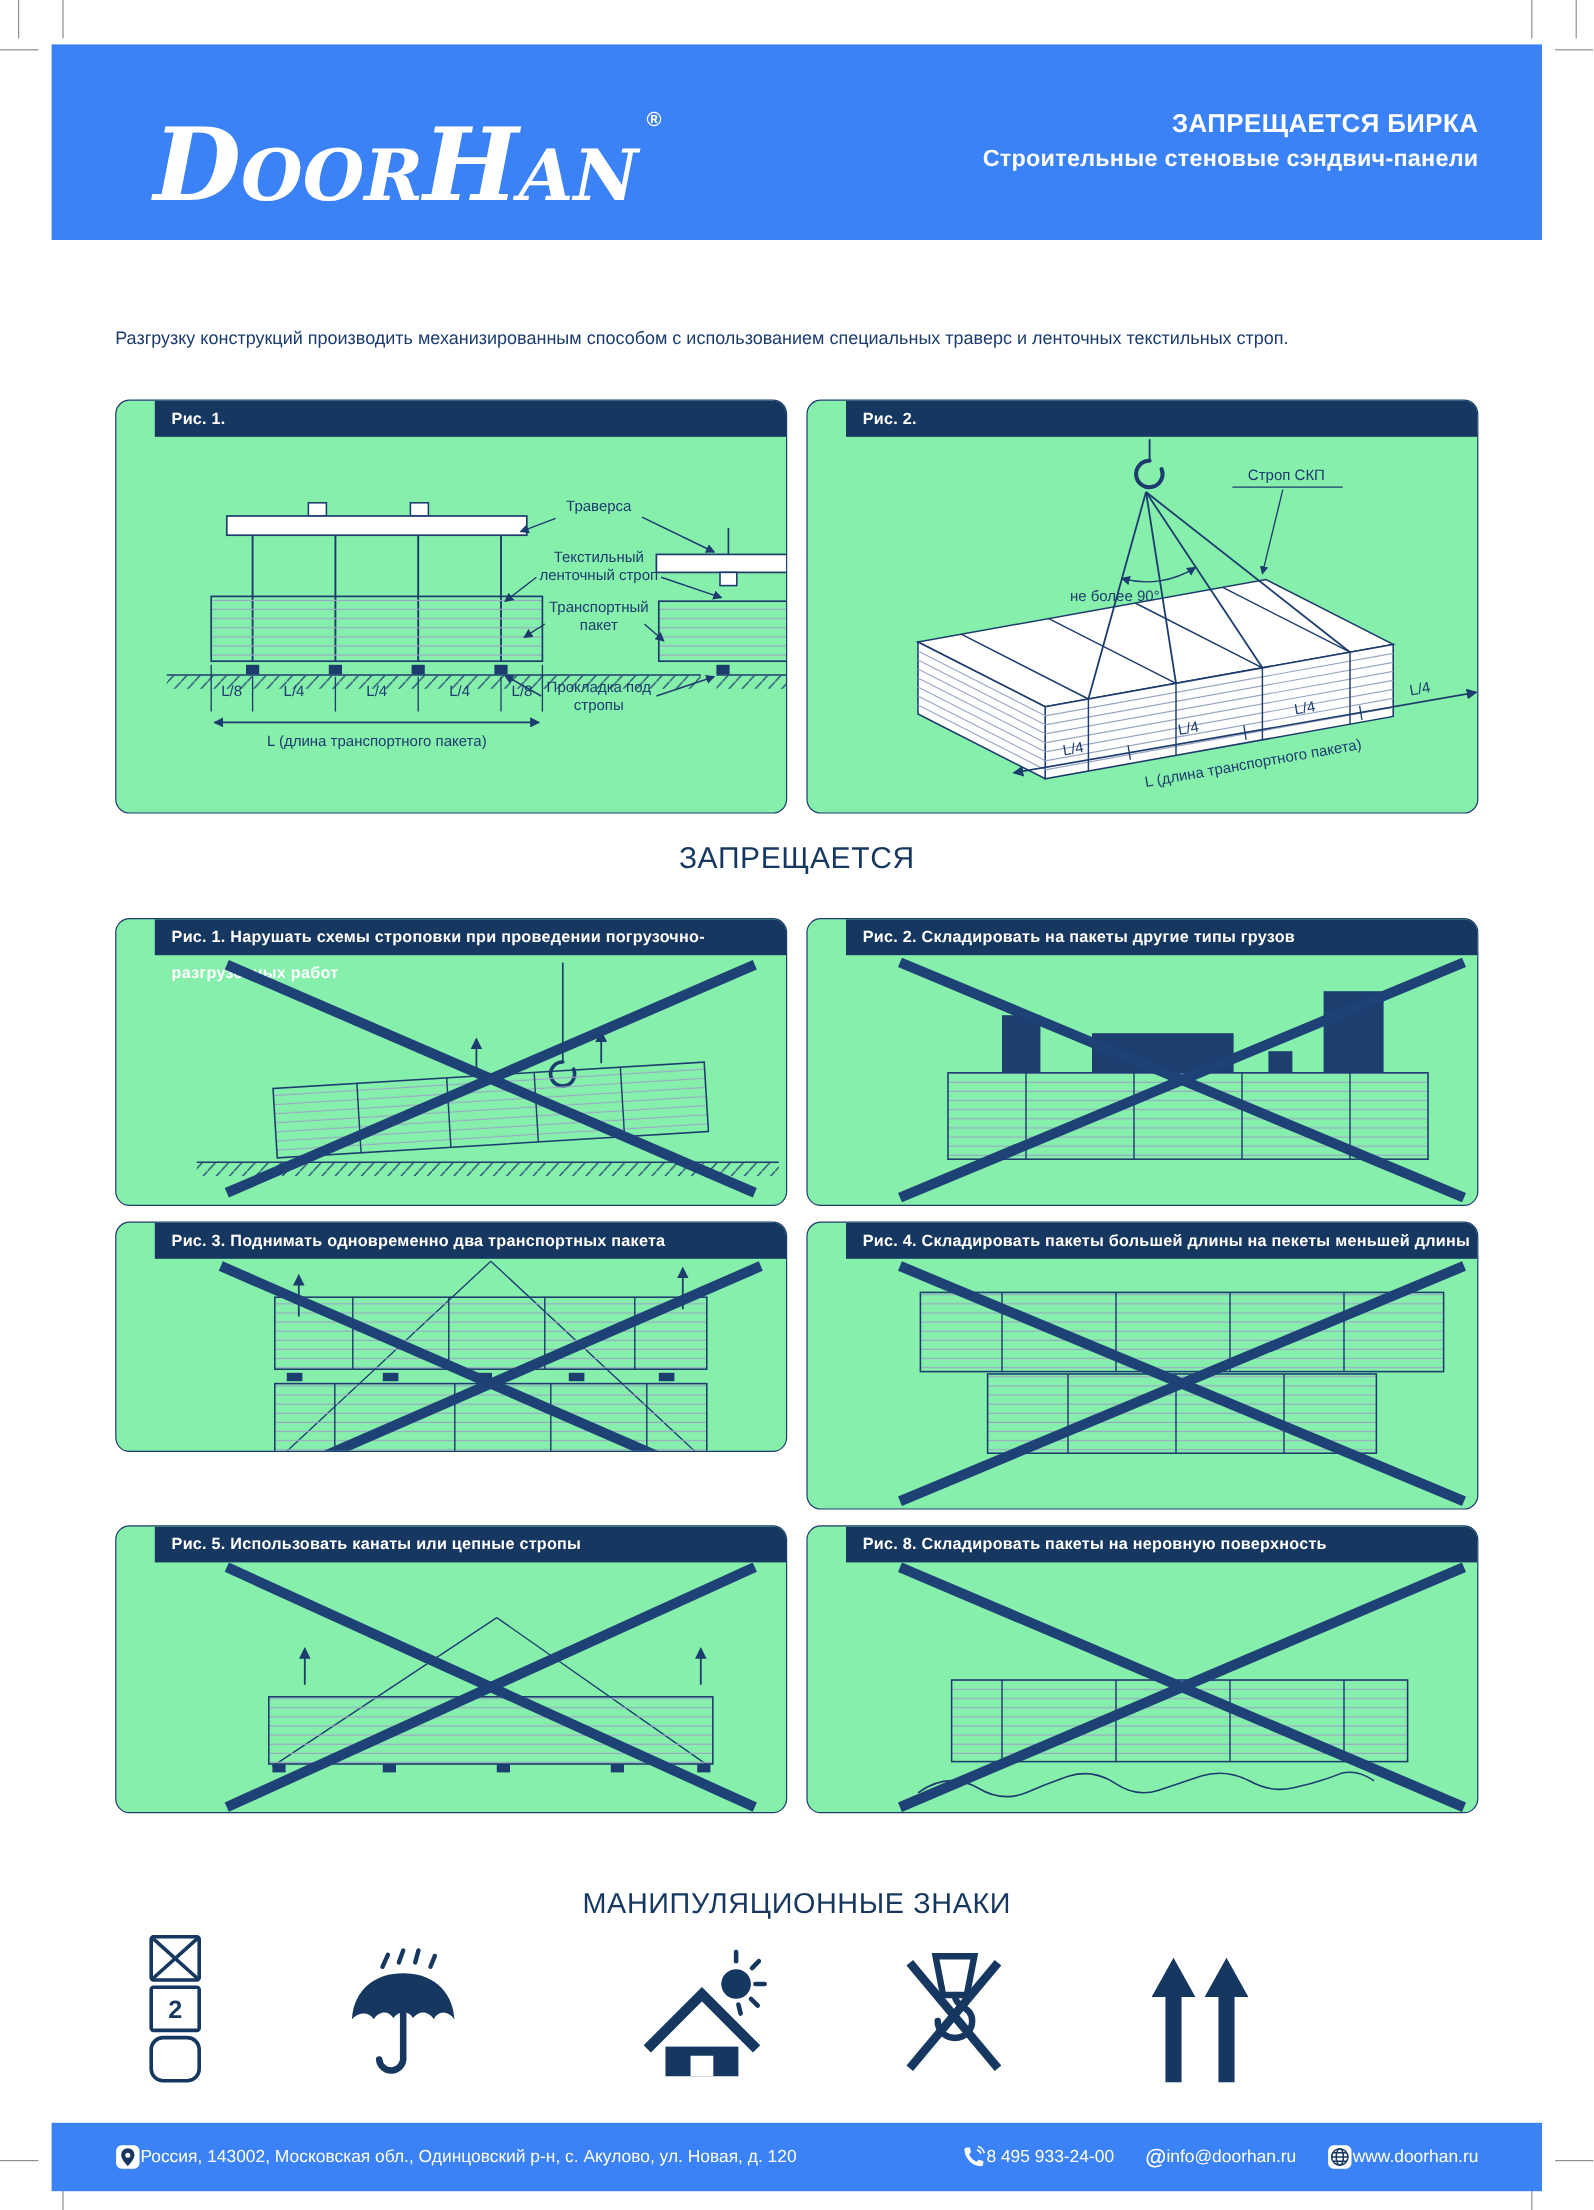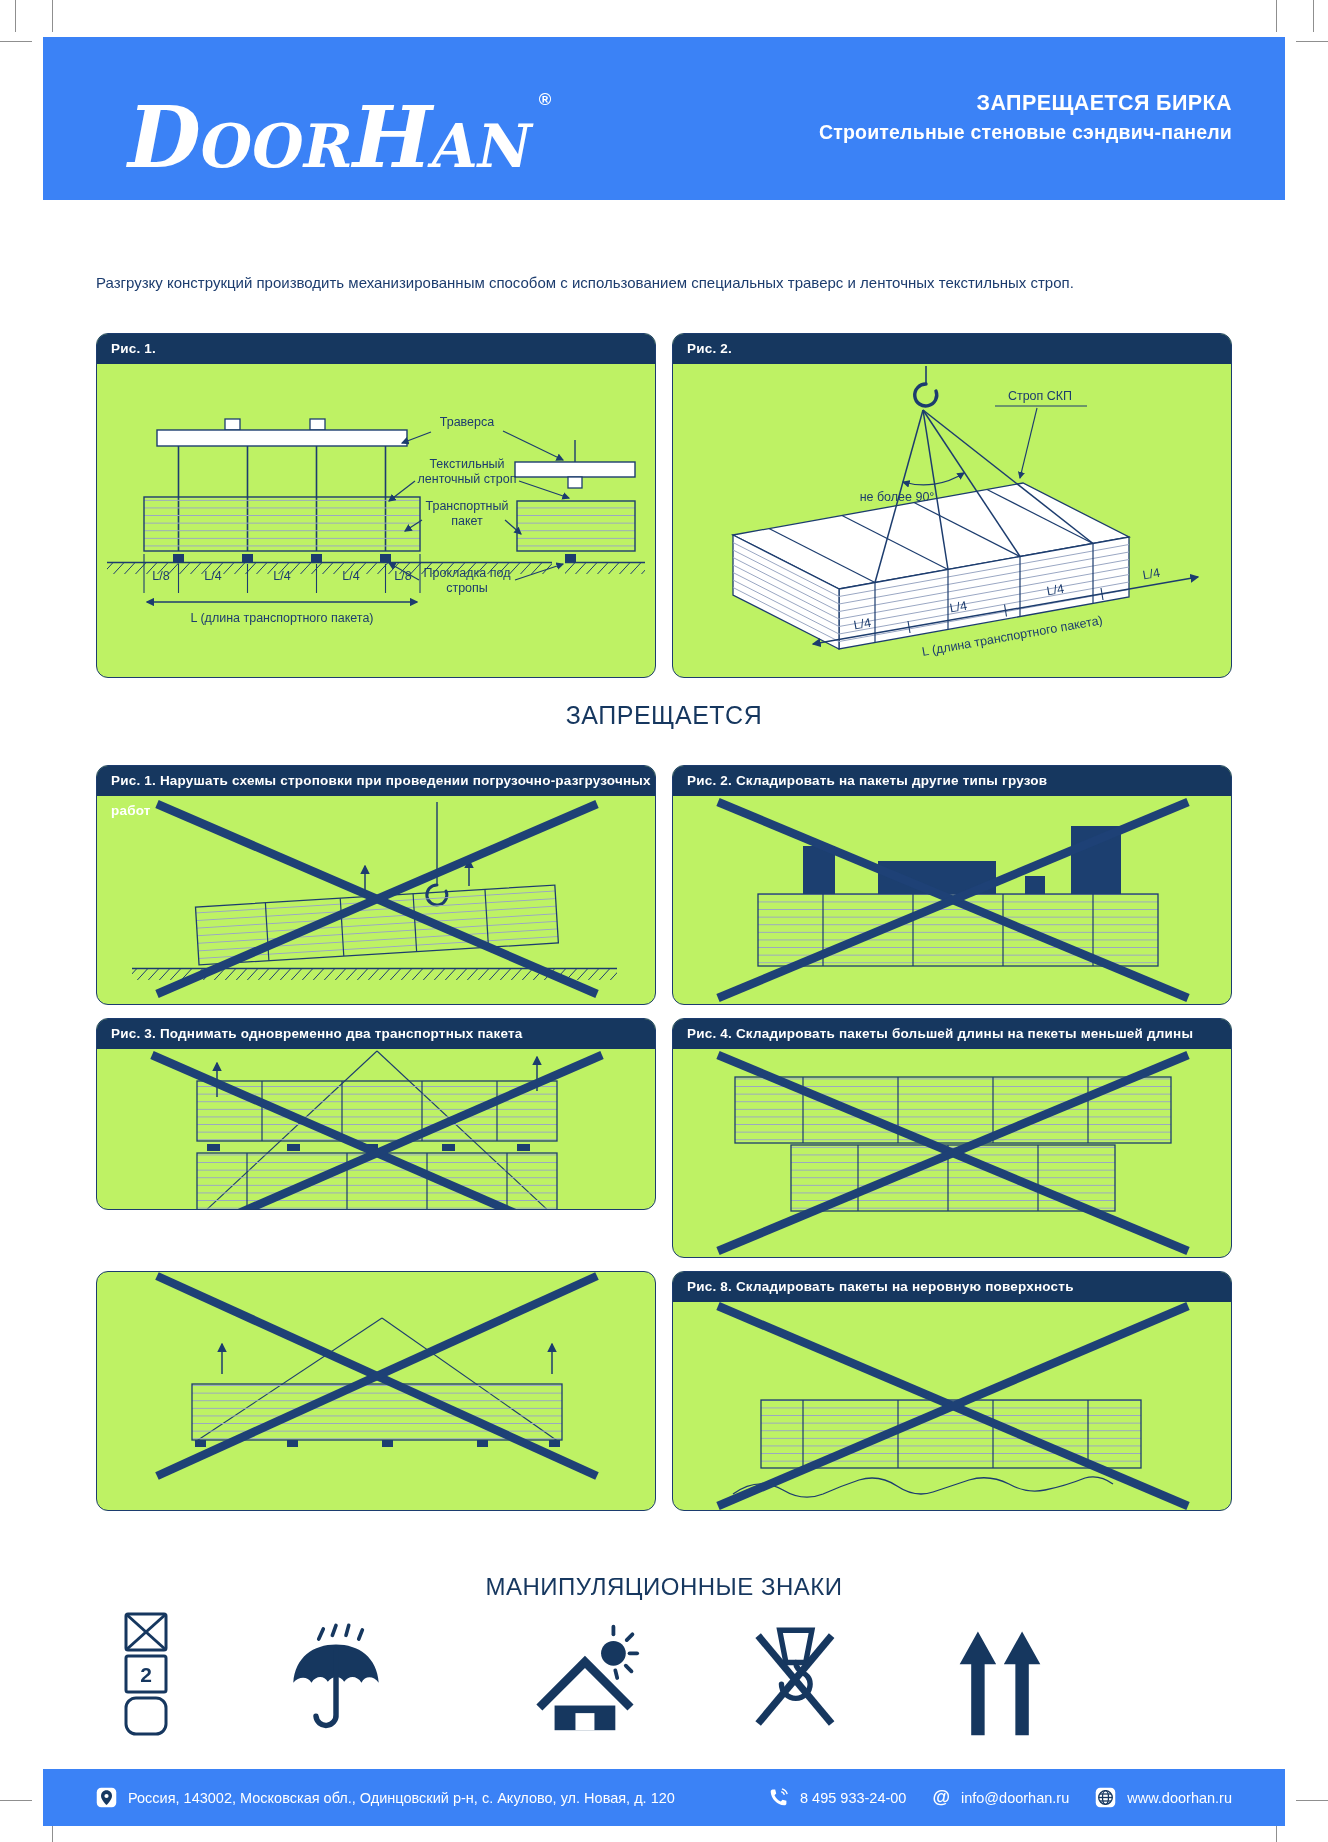--- a/index.html
+++ b/index.html
@@ -13,32 +13,32 @@
   .lgB{font-size:84px;}
   .lgS{font-size:59px;}
   .lgR{font-style:normal;font-size:17px;vertical-align:62px;margin-left:7px;font-family:"Liberation Sans",sans-serif;}
   .htitle{position:absolute;right:53px;top:52px;text-align:right;color:#fff;font-weight:bold;}
   .htitle .t1{font-size:21.5px;letter-spacing:.4px;line-height:29px;}
   .htitle .t2{font-size:19.5px;letter-spacing:.2px;line-height:29px;}
   .intro{position:absolute;left:96px;top:272px;width:1145px;font-size:15px;line-height:22px;}
   .h1{position:absolute;left:0;width:100%;text-align:center;color:#16375f;font-weight:normal;
       font-size:25px;letter-spacing:.5px;}
   .fig-box{position:absolute;width:560px;border:1.5px solid #1c3c6e;border-radius:12px;
-           overflow:hidden;background:#bef264;box-sizing:border-box;}
+           overflow:hidden;background:#86efac;box-sizing:border-box;padding-left:32px;}
   .fig-head{height:30px;background:#16375f;color:#fff;font-size:13.5px;font-weight:bold;
             line-height:30px;padding-left:14px;letter-spacing:.2px;}
   .fig-body{position:relative;}
   svg{display:block;}
   .st{font-family:"Liberation Sans",sans-serif;font-size:12.5px;fill:#1c3c6e;}
   .stm{text-anchor:middle;}
   .ln{stroke:#1c3c6e;}
   .sign{position:absolute;}
   .footerband{top:1769px;height:57px;display:flex;align-items:center;gap:26px;
               padding:0 53px;box-sizing:border-box;color:#fff;font-size:14.5px;}
-  .f-item{display:flex;align-items:center;gap:11px;white-space:nowrap;}
+  .f-item{display:flex;align-items:center;white-space:nowrap;}
   .f-addr{margin-right:auto;}
 </style>
 </head>
 <body>
 
 <div class="page">
 
   <div class="crop" style="left:15px;top:0;width:1px;height:32px"></div>
   <div class="crop" style="left:52px;top:0;width:1px;height:32px"></div>
   <div class="crop" style="left:0;top:41px;width:32px;height:1px"></div>
@@ -366,20 +366,21 @@
         </g>
         <g stroke="#1e4176" stroke-width="8.5">
           <line x1="45" y1="6" x2="515" y2="202"></line>
             <line x1="515" y1="6" x2="45" y2="202"></line>
         </g>
       </svg>
     </div>
   </div>
 
   <div class="fig-box" style="left:96px;top:1271px;height:240px">
+    <div class="fig-head">Рис. 5. Использовать канаты или цепные стропы</div>
     <div class="fig-body">
       <svg viewBox="0 0 556 208" width="556" height="208">
         <defs>
           <pattern id="s7" width="8" height="7.6" patternUnits="userSpaceOnUse">
               <line x1="0" y1="7.2" x2="8" y2="7.2" stroke="#9aa7c3" stroke-width="1.1"></line>
             </pattern>
           <marker id="a5" viewBox="0 0 10 10" refX="8.5" refY="5" markerWidth="6.5" markerHeight="6.5" orient="auto-start-reverse">
               <path d="M0,0 L10,5 L0,10 Z" fill="#1c3c6e"></path>
             </marker>
         </defs>

